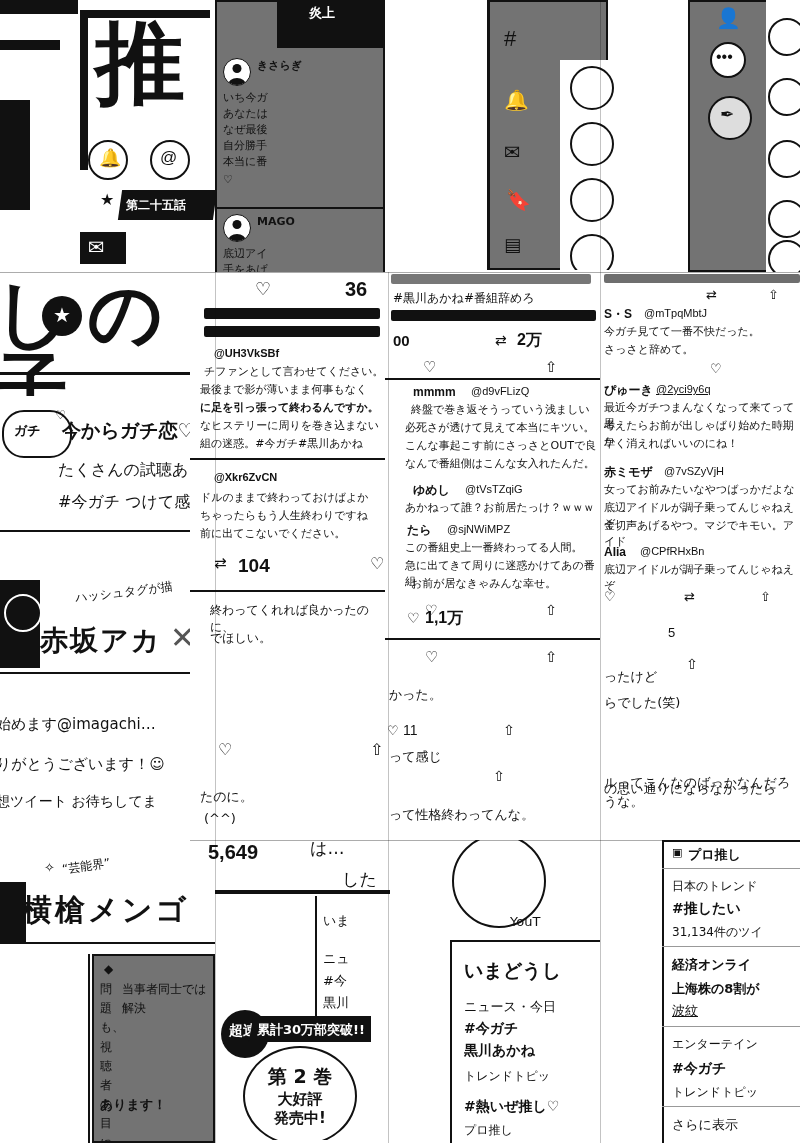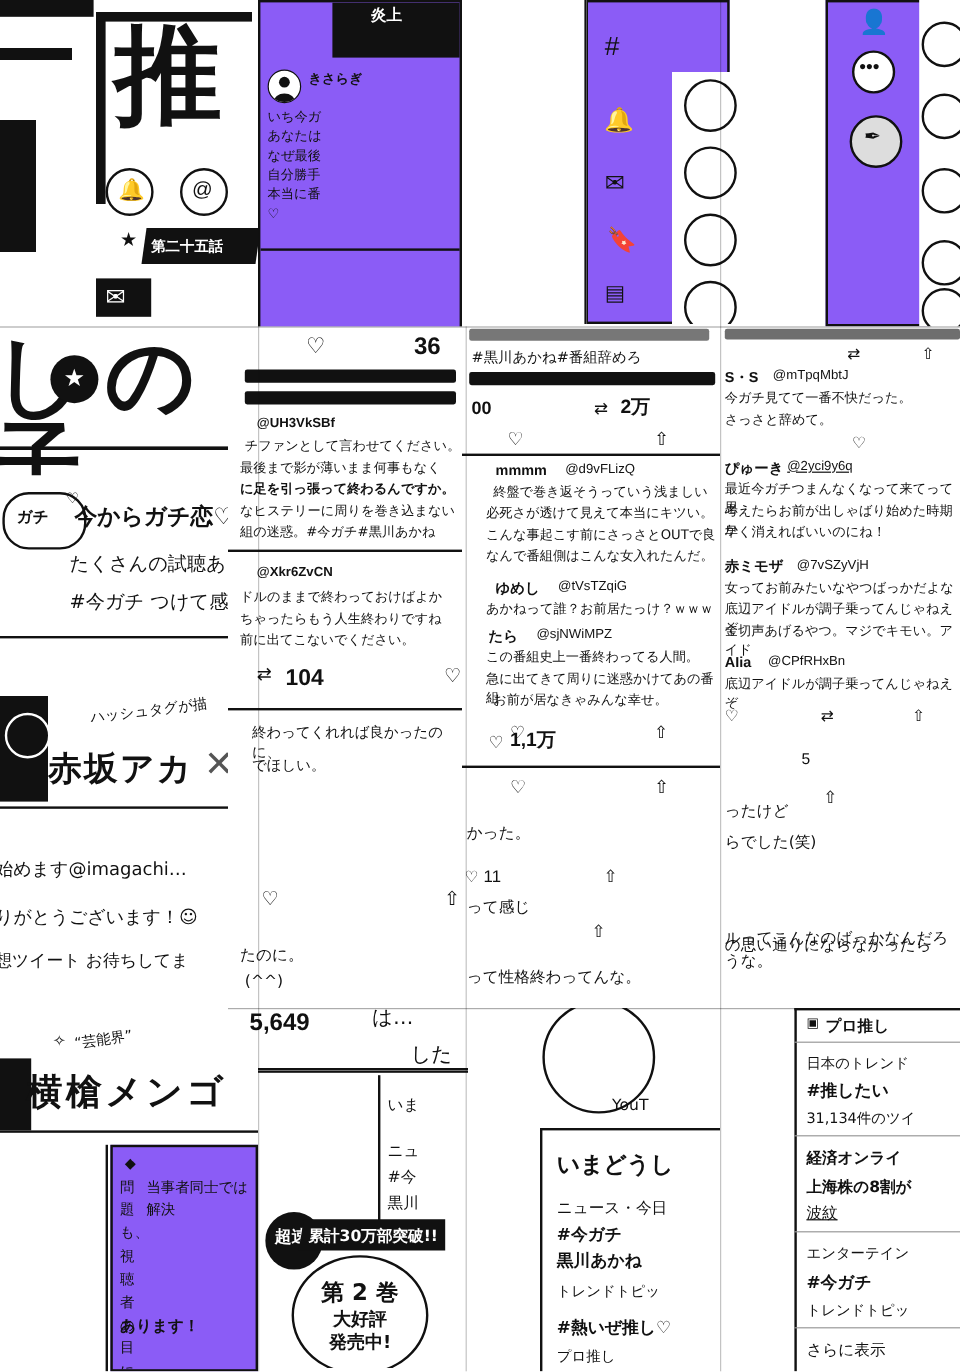--- a/index.html
+++ b/index.html
@@ -1,21 +1,21 @@
 <!DOCTYPE html>
 <html><head>
 <meta charset="utf-8">
 <style>
   html,body{margin:0;padding:0;background:#ffffff;}
   body{
     width:800px;height:1143px;position:relative;overflow:hidden;
     font-family:"Liberation Sans","DejaVu Sans",sans-serif;
     color:#111;
   }
-  .layer{position:absolute;background:#8b5cf6;border:2px solid #111;box-sizing:border-box;overflow:hidden;}
+  .layer{position:absolute;background:#737373;border:2px solid #111;box-sizing:border-box;overflow:hidden;}
   .plain{position:absolute;overflow:hidden;}
   .jp{font-family:"DejaVu Sans","Liberation Sans",sans-serif;}
   .big-title{font-weight:bold;letter-spacing:2px;}
   .screentone{
     background-image:radial-gradient(#cfcfcf 1px, transparent 1.2px);
     background-size:4px 4px;
   }
 
   
   .sns{font-size:11px;line-height:1.45;}
@@ -121,20 +121,29 @@
     <div class="jp" style="padding:0 6px;font-size:11px;">いち今ガ</div>
     <div class="jp" style="padding:0 6px;font-size:11px;">あなたは</div>
     <div class="jp" style="padding:0 6px;font-size:11px;">なぜ最後</div>
     <div class="jp" style="padding:0 6px;font-size:11px;">自分勝手</div>
     <div class="jp" style="padding:0 6px;font-size:11px;">本当に番</div>
     <div style="padding:2px 6px;">♡</div>
   </div>
 
   <div class="hline" style="left:0;top:205px;width:170px;"></div>
 
+  <div class="sns" style="position:absolute;left:0;top:208px;width:170px;">
+    <div class="row">
+      <div class="av"></div>
+      <div class="name jp">MAGO</div>
+    </div>
+    <div class="jp" style="padding:0 6px;font-size:11px;">底辺アイ</div>
+    <div class="jp" style="padding:0 6px;font-size:11px;">手をあげ</div>
+    <div class="jp" style="padding:0 6px;font-size:11px;">一度と人</div>
+  </div>
 </div>
 
 <div class="plain" style="left:215px;top:272px;width:170px;height:40px;background:#fff;">
   <div class="txt" style="left:40px;top:6px;font-size:18px;">♡</div>
   <div class="txt" style="left:130px;top:6px;font-size:20px;font-weight:bold;">36</div>
 </div>
 
 <div class="plain sns" style="left:190px;top:300px;width:200px;height:360px;background:#fff;">
   <div class="bar" style="position:absolute;left:14px;top:8px;width:176px;"></div>
   <div class="bar" style="position:absolute;left:14px;top:26px;width:176px;"></div>

